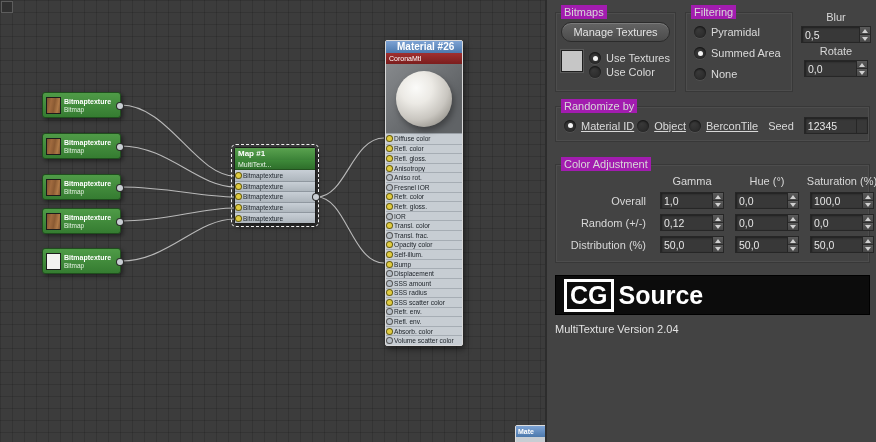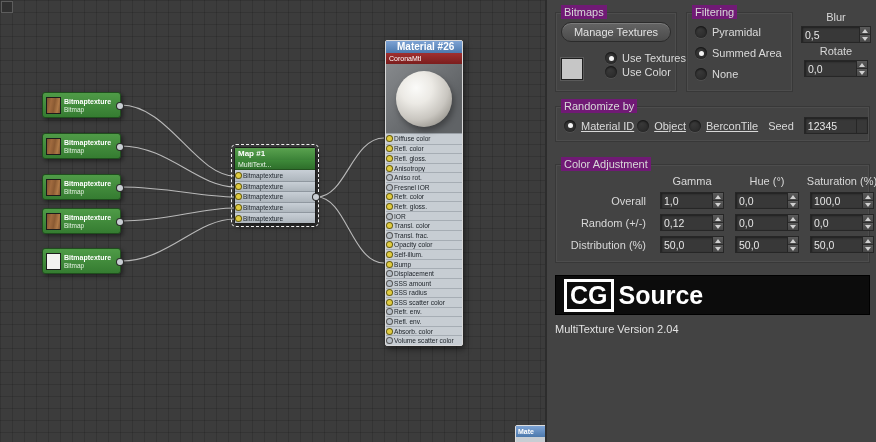--- a/index.html
+++ b/index.html
@@ -62,29 +62,29 @@
 
   .pnode { position:absolute; left:515px; top:425px; width:38px; height:22px;
     border:1px solid #ddd; background:#c7cdd3; border-radius:2px; }
   .phd { background:linear-gradient(#7da3d4,#4c79ad); color:#fff; font-size:7px; font-weight:bold;
     height:11px; line-height:11px; padding:0 2px; overflow:hidden; }
 
   
   .panel { width:331px; flex:none; background:#434343; border-left:2px solid #2d2d2d;
     padding:3px 6px 0 8px; color:#d8d8d8; }
   .group { position:relative; border:1px solid #383838; box-shadow:inset 0 0 0 1px rgba(255,255,255,.055); }
-  .glabel { position:absolute; top:-8px; left:5px; background:#701a75; padding:0 3px;
+  .glabel { position:absolute; top:-8px; left:5px; background:#a21caf; padding:0 3px;
     font-size:11px; line-height:14px; color:#d8d8d8; white-space:nowrap; }
 
   .row1 { display:flex; gap:9px; margin-top:9px; }
   .bitmaps-group { width:122px; padding:9px 5px 5px; }
   .btn { display:block; width:100%; height:20px; background:linear-gradient(#646464,#4b4b4b);
     border:1px solid #2b2b2b; border-radius:10px; color:#e2e2e2; font-size:11px; font-family:inherit;
     box-shadow:inset 0 1px 0 rgba(255,255,255,.15); }
-  .swatchrow { display:flex; gap:22px; margin-top:8px; align-items:flex-end; }
+  .swatchrow { display:flex; gap:6px; margin-top:8px; align-items:flex-start; }
   .swatch { width:22px; height:22px; background:#c6c6c6; border:1px solid #1f1f1f;
     box-shadow:0 0 0 1px #5a5a5a; flex:none; }
   #use-opts .radiorow { margin:2px 0; }
 
   .filtering-group { width:118px; padding:10px 8px 2px; }
   .filtering-group .radiorow { margin:3px 0 9px; }
 
   .blurcol { width:68px; display:flex; flex-direction:column; align-items:center; margin-top:-3px; }
   .slabel { font-size:11px; margin:2px 0 3px; }
 

